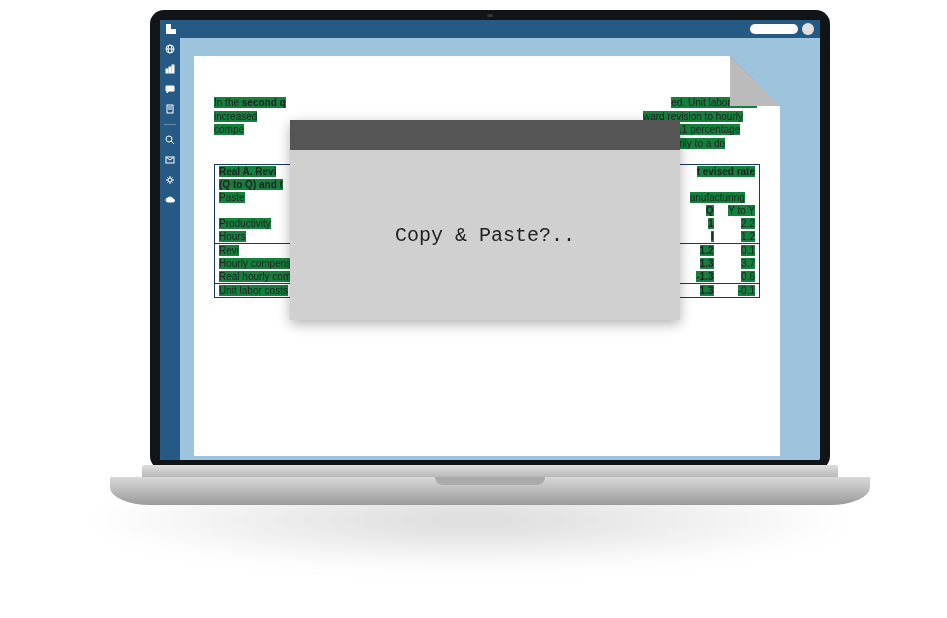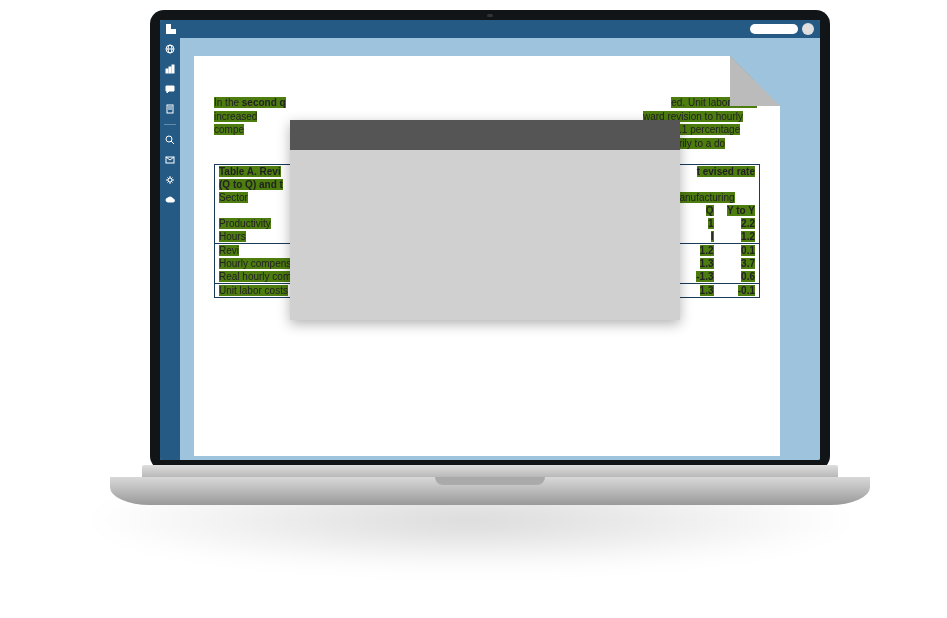--- a/index.html
+++ b/index.html
@@ -128,32 +128,32 @@
     content:"";
     position:absolute;
     left:0;top:0;
     width:0;height:0;
     border-style:solid;
     border-width:50px 0 0 50px;
     border-color: transparent transparent transparent #bbb;
   }
   
   .para { line-height: 1.35; }
-  .hl { background: #4d7c0f; }
+  .hl { background: #15803d; }
   
   .tbl {
     margin-top: 14px;
     border: 1px solid #1a3a5a;
     width: 100%;
     border-collapse: collapse;
     font-size: 10px;
   }
   .tbl td { padding: 1px 4px; }
   .thead td { font-weight: bold; }
-  .num { text-align: right; width: 42px; font-weight: bold; }
+  .num { text-align: right; width: 42px; }
   .bold { font-weight: bold; }
   .row-sep td { border-top: 1px solid #1a3a5a; }
   
   .overlay {
     position: absolute;
     left: 130px; top: 100px;
     width: 390px; height: 200px;
     background: #d0d0d0;
     box-shadow: 0 4px 12px rgba(0,0,0,0.3);
     display: flex;
@@ -286,29 +286,29 @@
             <span class="hl">ward revision to hourly compe</span>
             <span style="display:inline-block;width:365px"></span>
             <span class="hl">evised up by 0.1 percentage</span>
             <span style="display:inline-block;width:375px"></span>
             <span class="hl">reported, due primarily to a do</span>
           </p>
 
           <table class="tbl">
             <tbody>
                 <tr class="thead">
-              <td colspan="5"><span class="hl">Table A. Revi</span></td>
+              <td colspan="5"><span class="hl">Real A. Revi</span></td>
               <td colspan="2" class="num"><span class="hl">t evised rate</span></td>
             </tr>
             <tr class="thead">
               <td colspan="7"><span class="hl">(Q to Q) and t</span></td>
             </tr>
             <tr>
-              <td colspan="5"><span class="hl">Sector</span></td>
-              <td colspan="2" style="text-align:left"><span class="hl">anufacturing</span></td>
+              <td colspan="5"><span class="hl">Paste</span></td>
+              <td colspan="2" style="text-align:center"><span class="hl">anufacturing</span></td>
             </tr>
             <tr>
               <td colspan="5"></td>
               <td class="num bold"><span class="hl">Q</span></td>
               <td class="num"><span class="hl">Y to Y</span></td>
             </tr>
             </tbody>
               <tbody id="table-body">
                 <tr>
                   <td><span class="hl">Productivity</span></td>
@@ -364,20 +364,23 @@
                   <td class="num bold"><span class="hl">1.3</span></td>
                   <td class="num"><span class="hl">-0.1</span></td>
                 </tr>
               </tbody>
           </table>
         </div>
       </div>
 
       <div class="overlay">
         <div class="overlay-bar"></div>
+        <div class="overlay-body">
+          <span>Copy &amp; Paste?..</span>
+        </div>
       </div>
 
     </div>
   </div>
   <div class="hinge"></div>
   <div class="base"></div>
   <div class="notch"></div>
 </div>
 
 </body></html>

